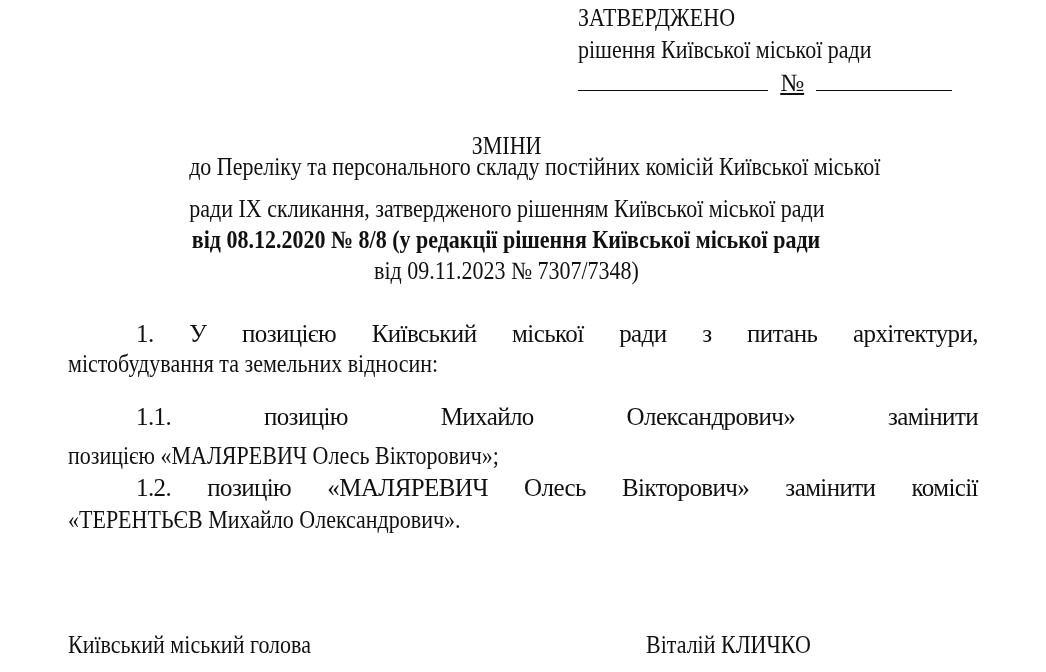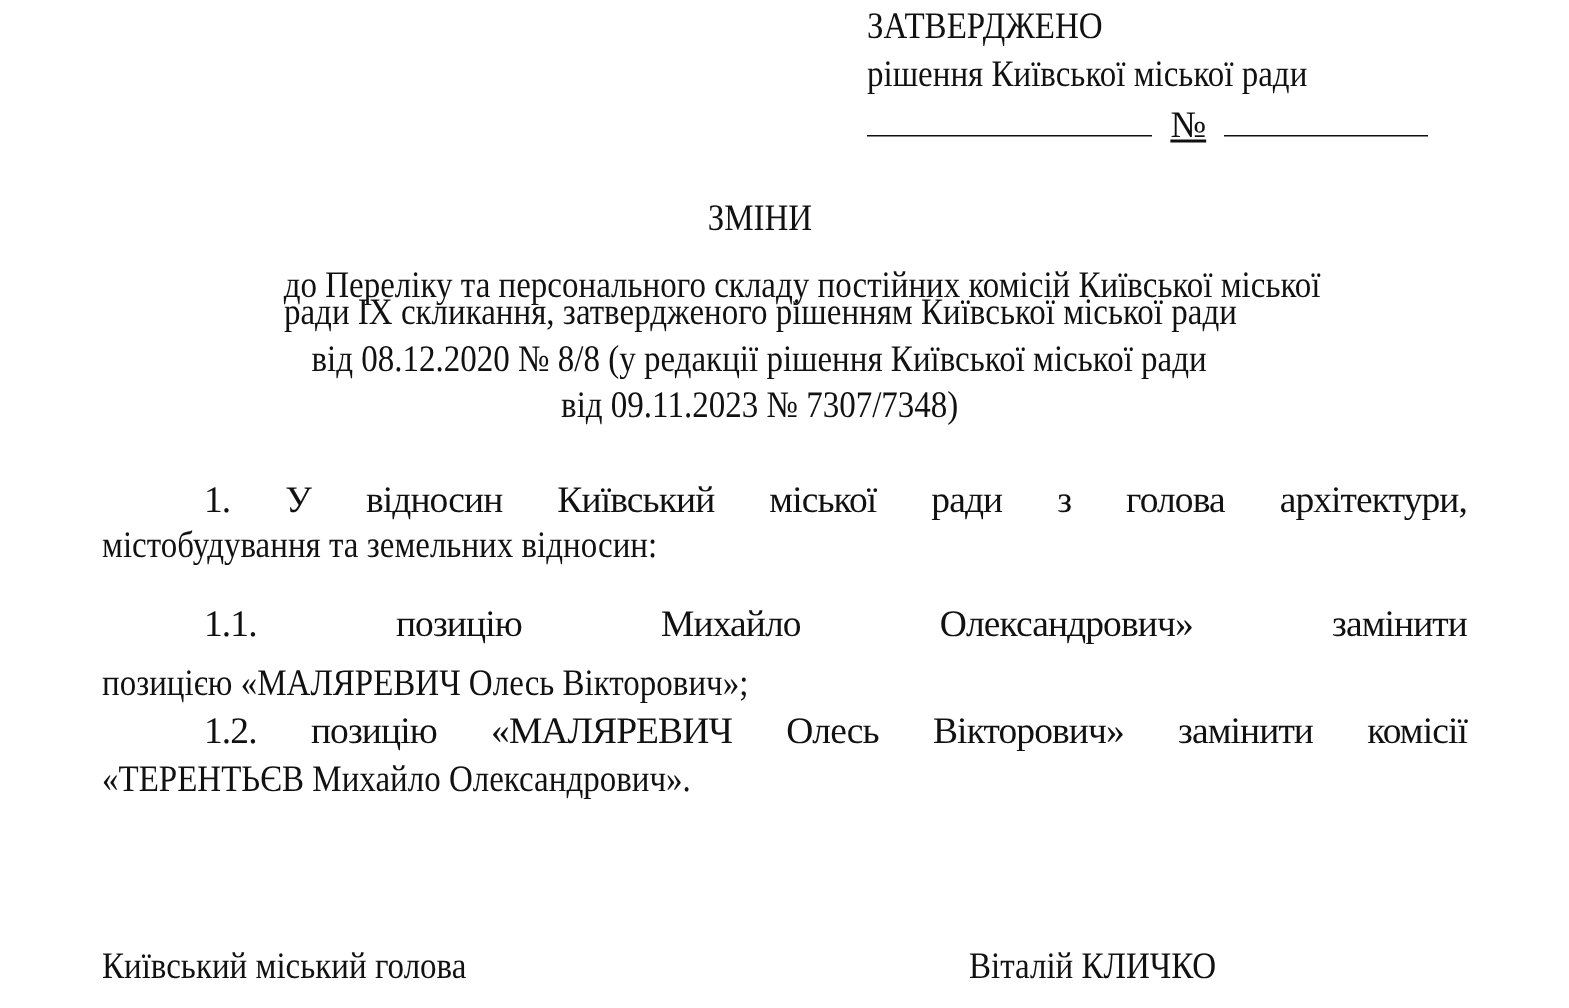--- a/index.html
+++ b/index.html
@@ -76,37 +76,37 @@
   <div class="line approval sq" style="top:35px;">рішення Київської міської ради</div>
   <div class="line approval" style="top:66px;">
     <span class="underline-blank" style="width:190px;"></span>
     <span class="num-sign" style="margin:0 6px;">№</span>
     <span class="underline-blank" style="width:136px;"></span>
   </div>
 </div>
 
 <div>
   <div class="center-line" style="top:131px;"><span>ЗМІНИ</span></div>
-  <div class="center-line" style="top:176px;padding-left:28px;"><span>до Переліку та персонального складу постійних комісій Київської міської</span></div>
+  <div class="center-line" style="top:152px;padding-left:28px;"><span>до Переліку та персонального складу постійних комісій Київської міської</span></div>
   <div class="center-line" style="top:194px;"><span>ради IX скликання, затвердженого рішенням Київської міської ради</span></div>
-  <div class="center-line" style="top:225px;"><span>від 08.12.2020 № 8/8 (у редакції рішення Київської міської ради</span></div>
+  <div class="center-line" style="top:225px;font-weight:bold;"><span>від 08.12.2020 № 8/8 (у редакції рішення Київської міської ради</span></div>
   <div class="center-line" style="top:256px;"><span>від 09.11.2023 № 7307/7348)</span></div>
 </div>
 
 <div>
   <div class="just" style="top:319px;">
     <div class="just-inner indent">
       <span class="w">1.</span>
       <span class="w">У</span>
-      <span class="w">відносин</span>
+      <span class="w">позицією</span>
       <span class="w">Київський</span>
       <span class="w">міської</span>
       <span class="w">ради</span>
       <span class="w">з</span>
-      <span class="w">голова</span>
+      <span class="w">питань</span>
       <span class="w">архітектури,</span>
     </div>
   </div>
   <div class="plain" style="top:349px;">містобудування та земельних відносин:</div>
 </div>
 
 <div>
   <div class="just" style="top:402px;">
     <div class="just-inner indent">
       <span class="w">1.1.</span>

